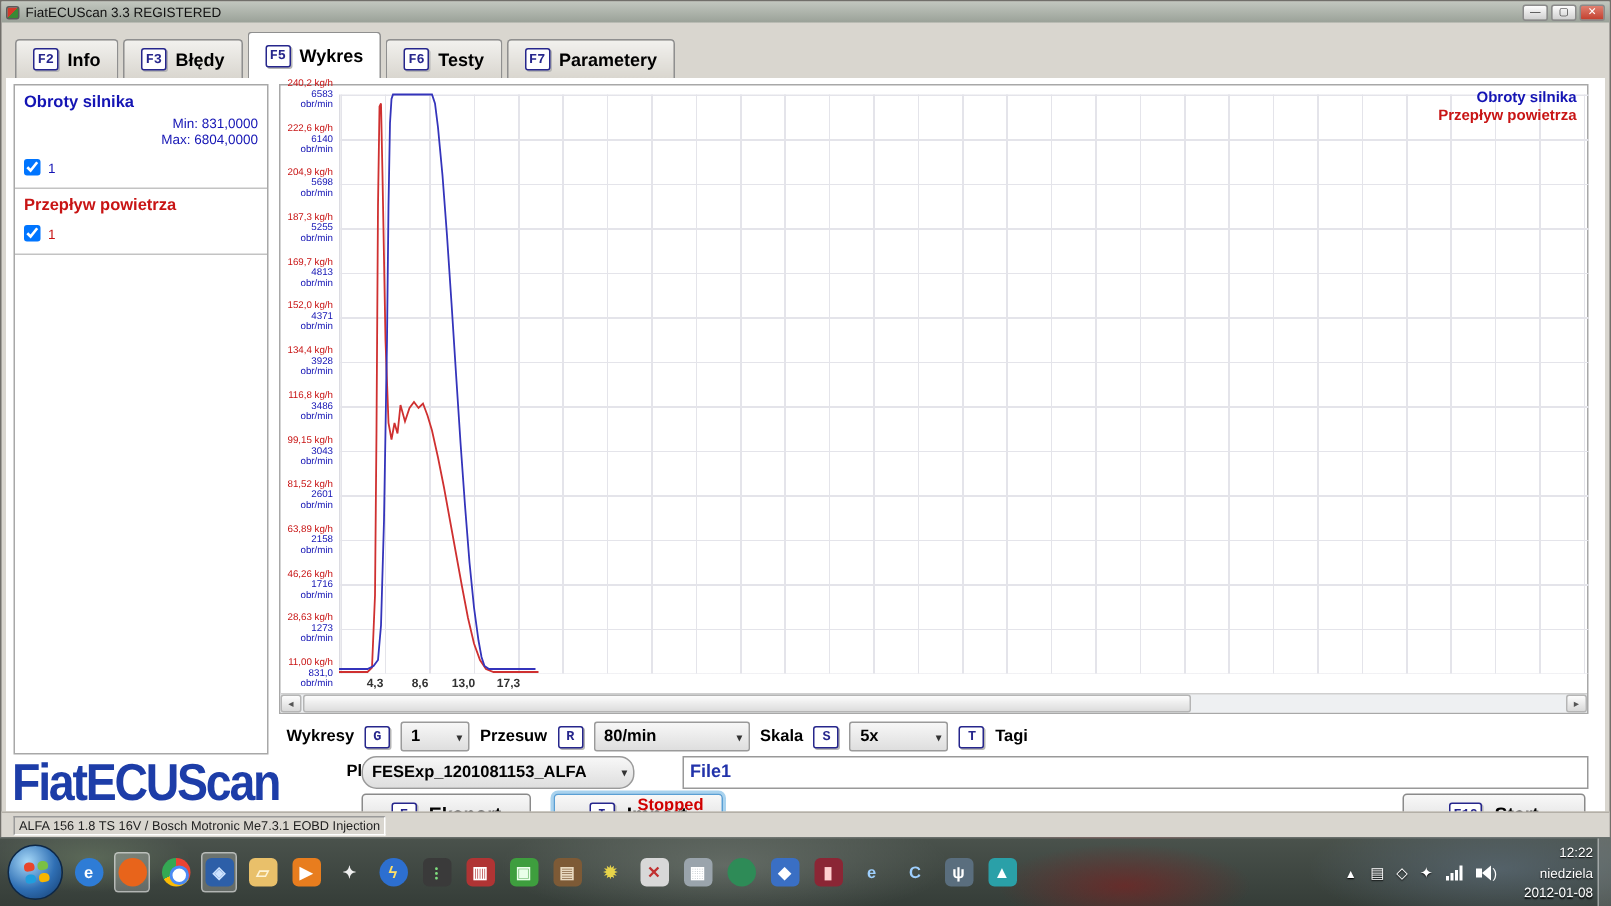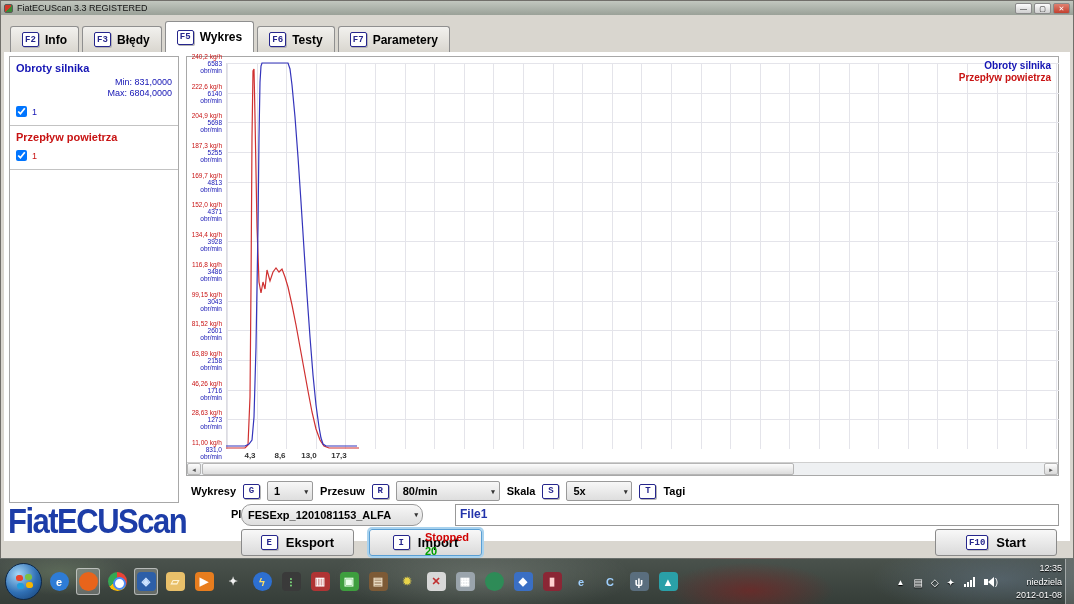--- a/index.html
+++ b/index.html
@@ -343,20 +343,23 @@
           <div id="run-state">Stopped</div>
           <div id="run-counter">20</div>
         </div>
         <div class="btn" id="btn-start">
           <span class="kbd">F10</span>
           <span>Start</span>
         </div>
       </div>
     </div>
 
+    <div id="statusbar">
+      <div id="status-panel">ALFA 156 1.8 TS 16V / Bosch Motronic Me7.3.1 EOBD Injection</div>
+    </div>
   </div>
 
   <div id="taskbar">
     <div id="start-orb">
       <span class="flag r"></span>
       <span class="flag g"></span>
       <span class="flag b"></span>
       <span class="flag y"></span>
     </div>
     <div id="task-icons">
@@ -440,19 +443,19 @@
           <i style="height:7px"></i>
           <i style="height:10px"></i>
       </span>
       <span id="vol-icon">
         <span id="vol-box"></span>
           <span id="vol-cone"></span>
         <span id="vol-wave">)</span>
       </span>
     </div>
     <div id="clock">
-      <div>12:35</div>
+      <div>12:22</div>
       <div>niedziela</div>
       <div>2012-01-08</div>
     </div>
     <div id="show-desktop"></div>
   </div>
 </div>
 
 </body></html>

